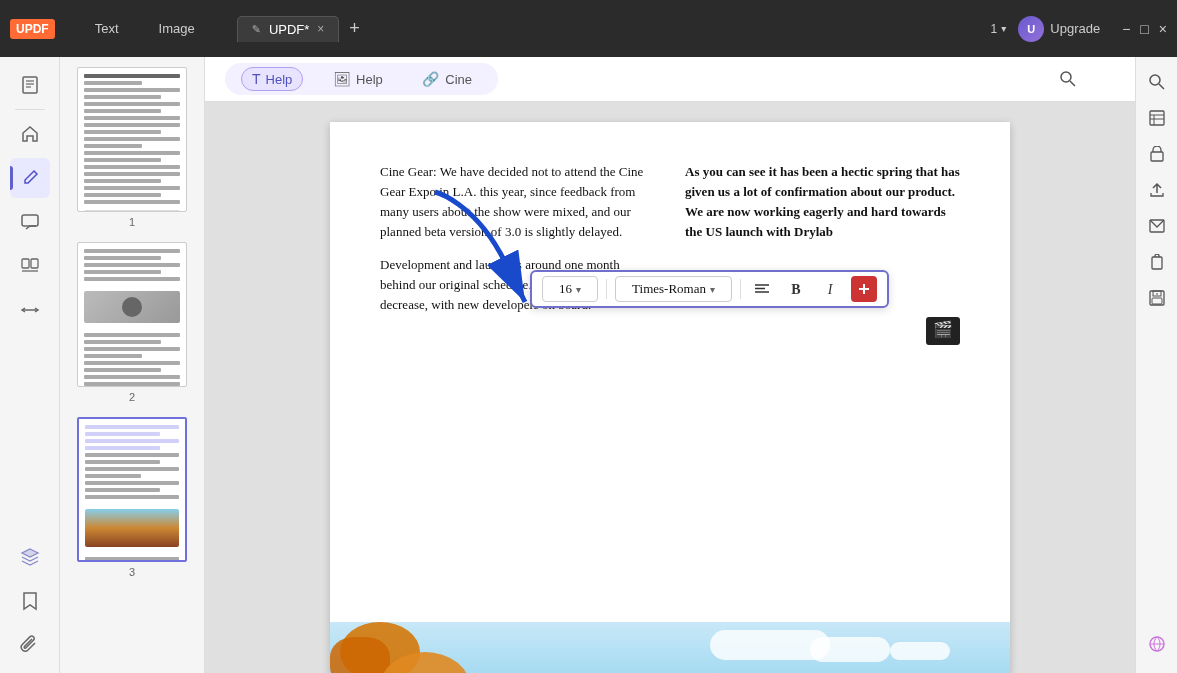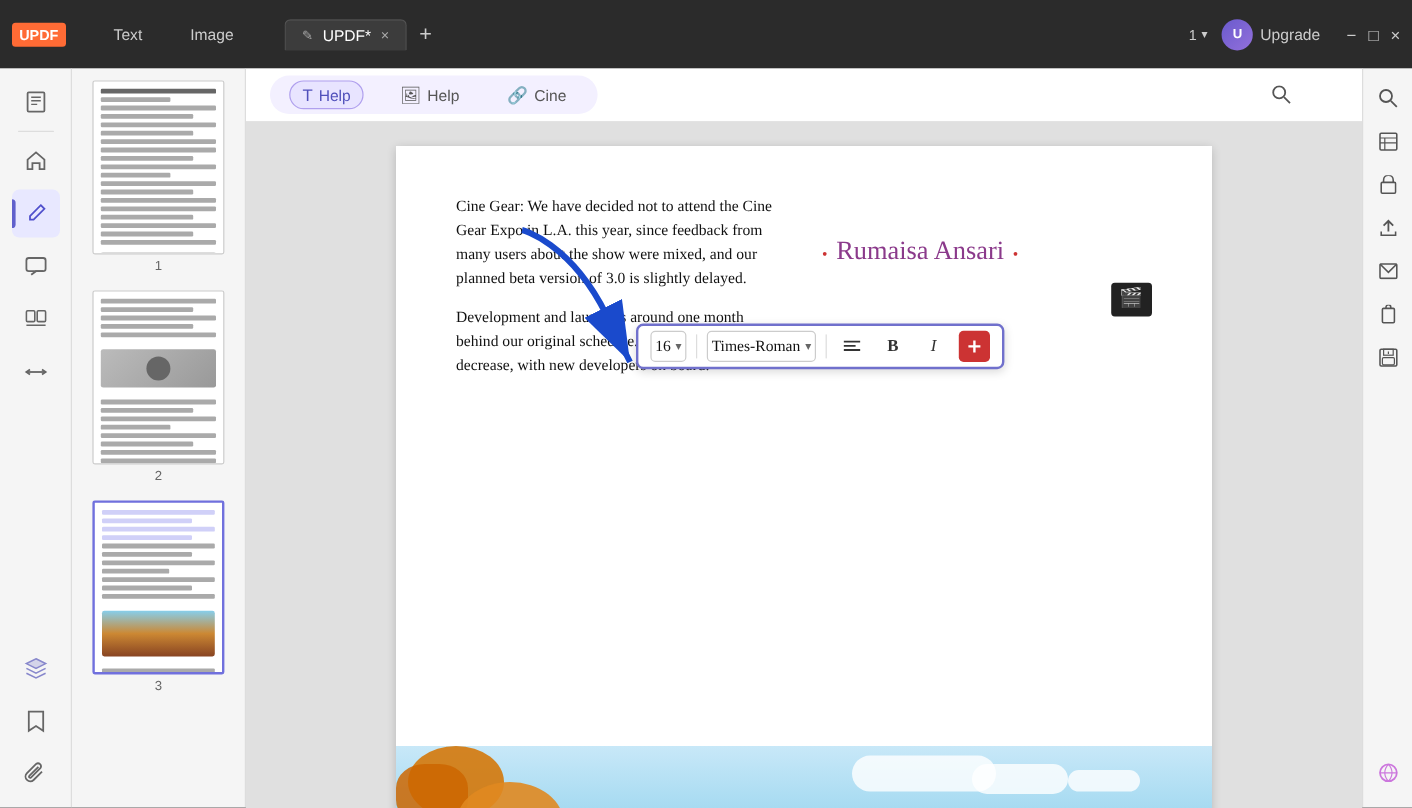--- a/index.html
+++ b/index.html
@@ -298,21 +298,21 @@
       align-items: center;
       padding: 4px 10px;
       gap: 8px;
       box-shadow: 0 2px 8px rgba(0,0,0,0.15);
       z-index: 10;
     }
     .fmt-select {
       background: white;
       border: 1px solid #ccc;
       border-radius: 4px;
-      padding: 2px 3px;
+      padding: 2px 16px;
       font-size: 13px;
       display: flex; align-items: center; gap: 4px;
       cursor: pointer;
     }
     .fmt-select .arrow { font-size: 10px; color: #666; }
     .fmt-divider { width: 1px; height: 20px; background: #ddd; }
     .fmt-btn {
       width: 26px; height: 26px;
       display: flex; align-items: center; justify-content: center;
       border-radius: 4px;
@@ -558,20 +558,21 @@
 
       <div class="page-container">
         <div id="page3">
 
           <div style="display:flex; gap:30px;">
             <div style="flex:1; font-family:'Times New Roman',Times,serif; font-size:13px; line-height:1.55; color:#111;">
               <p><span class="bold">Cine Gear:</span><span> We have decided not to attend the Cine Gear Expo in L.A. this year, since feedback from many users about the show were mixed, and our planned beta version of 3.0 is slightly delayed.</span></p>
               <p style="margin-top:12px;"><span class="bold">Development and launch</span><span> is around one month behind our original schedule. We expect the delay to decrease, with new developers on board.</span></p>
             </div>
             <div style="flex:1; font-family:'Times New Roman',Times,serif; font-size:13px; line-height:1.55; color:#111;">
+              <p style="font-weight:bold;">As you can see it has been a hectic spring that has given us a lot of confirmation about our product. We are now working eagerly and hard towards the US launch with Drylab</p>
               <div style="margin-top:30px;">
                 <span class="sig-dot-left">•</span>
                 <span style="font-size:22px; color:#8b3a8b; font-family:'Brush Script MT',cursive; margin:0 4px;">Rumaisa Ansari</span>
                 <span class="sig-dot-right">•</span>
               </div>
 
               <div style="margin-top:10px; display:flex; justify-content:flex-end;">
                 <div style="width:34px;height:28px;background:#222;border-radius:3px;display:flex;align-items:center;justify-content:center;color:white;font-size:16px;">🎬</div>
               </div>
             </div>

